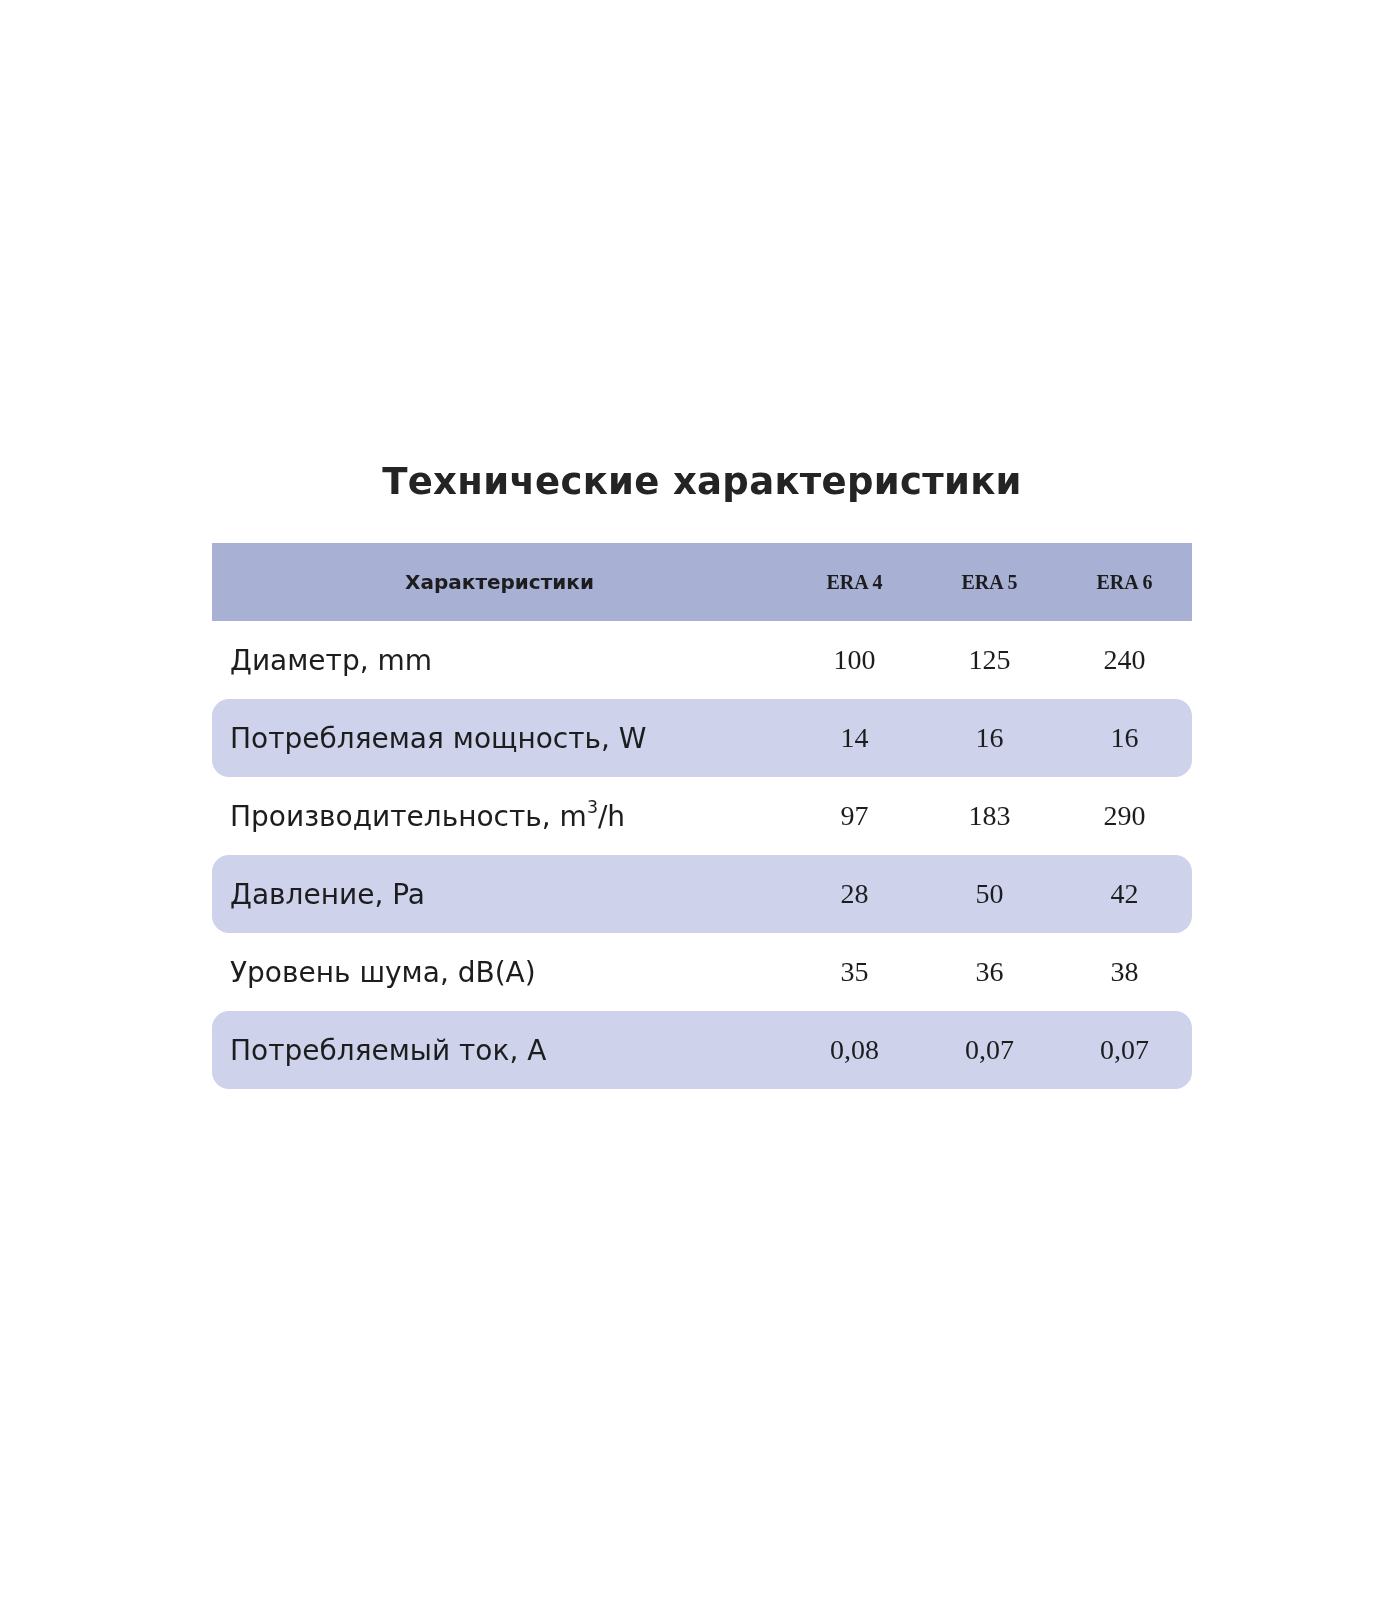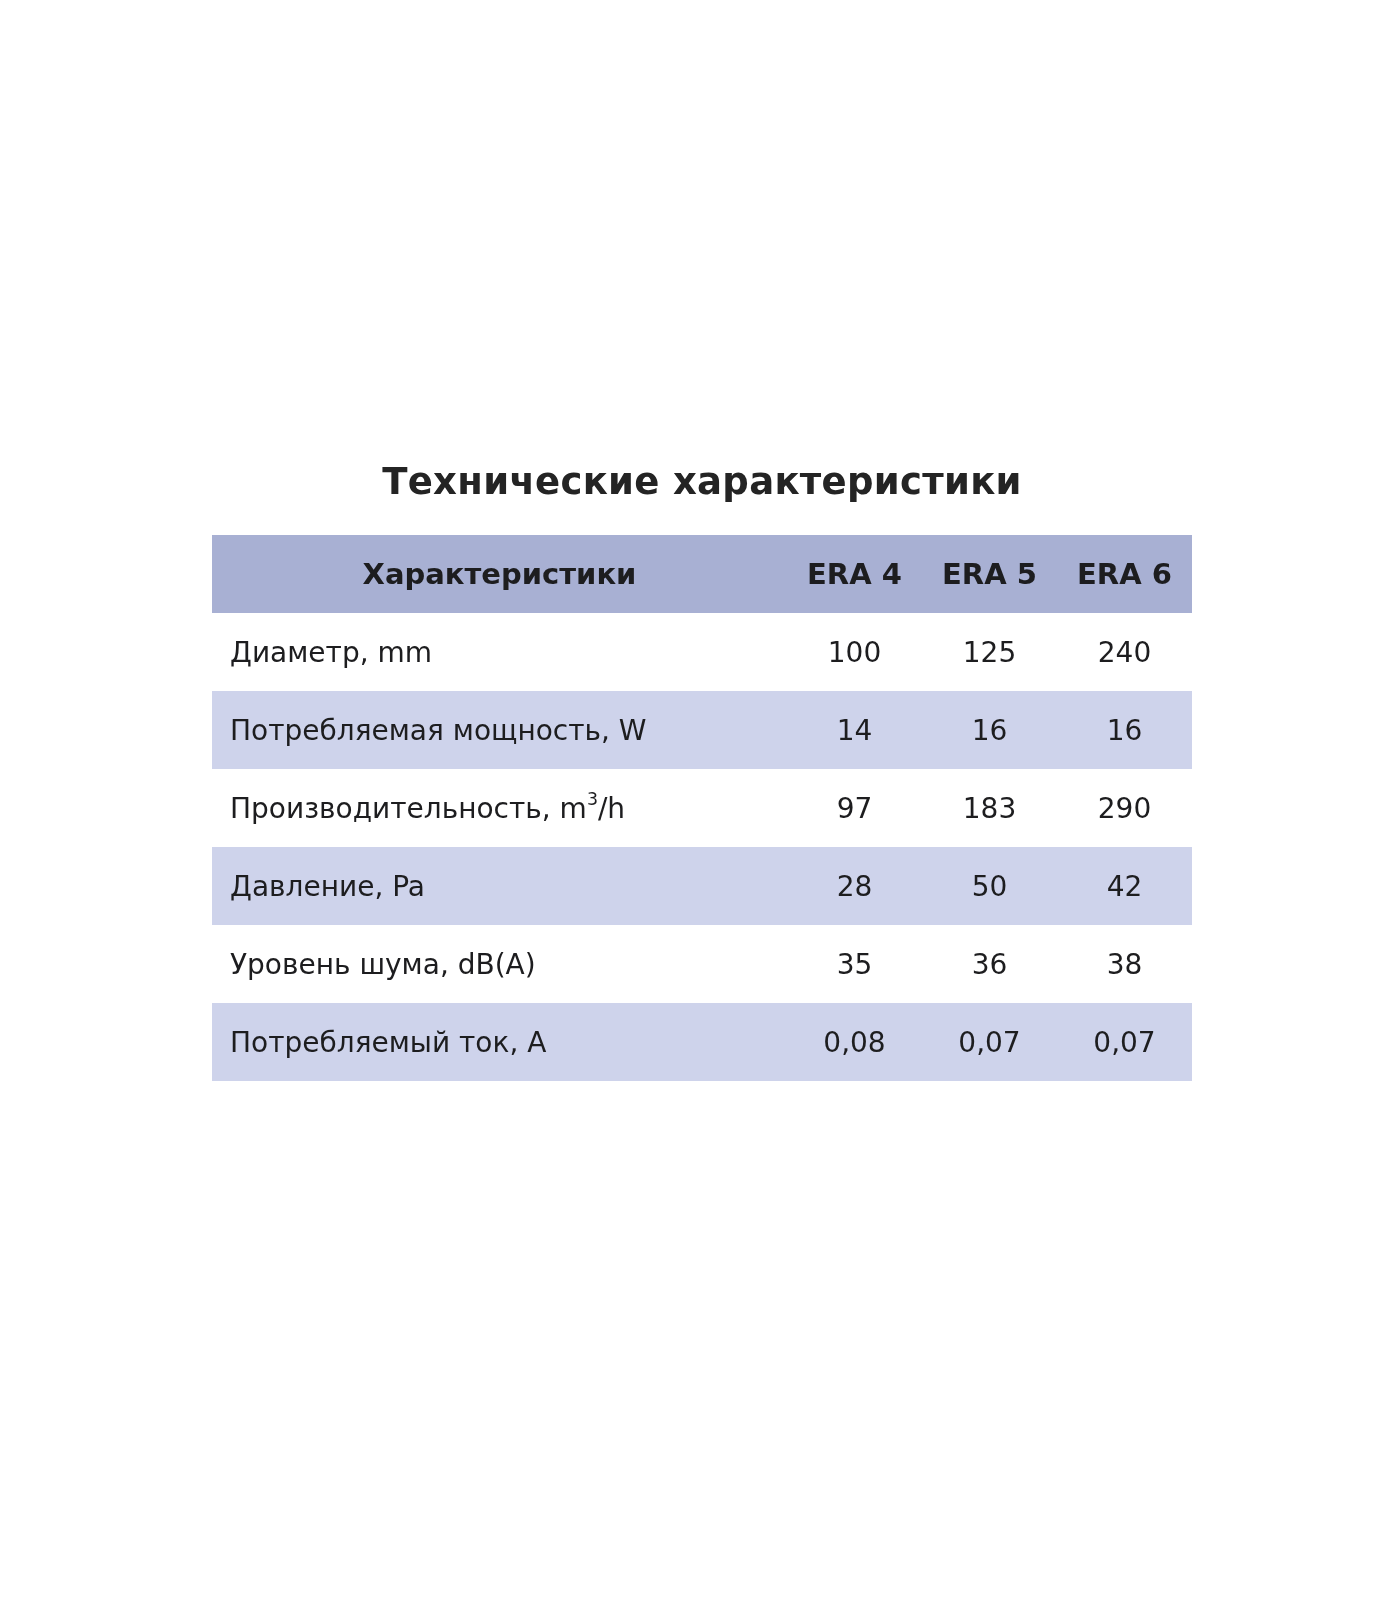--- a/index.html
+++ b/index.html
@@ -37,36 +37,39 @@
   }
   .t-row{
     display:flex;
     align-items:center;
     height:78px;
     background:transparent;
   }
   .t-row.header{
     background:var(--header-bg);
     font-weight:700;
-    font-size:29px;
+    font-size:20px;
+    margin-top:8px;
   }
   .t-row.shaded{
     background:var(--stripe-bg);
+    border-radius:17px;
   }
   .cell-label{
     width:575px;
     padding-left:18px;
   }
   .t-row.header .cell-label{
     padding-left:0;
     text-align:center;
   }
   .cell-value{
     width:135px;
     text-align:center;
+    font-family:Liberation Serif, serif;
   }
   .cell-label sup{
     font-size:0.62em;
     line-height:0;
     position:relative;
     top:-0.15em;
   }
 </style>
 </head>
 <body>

